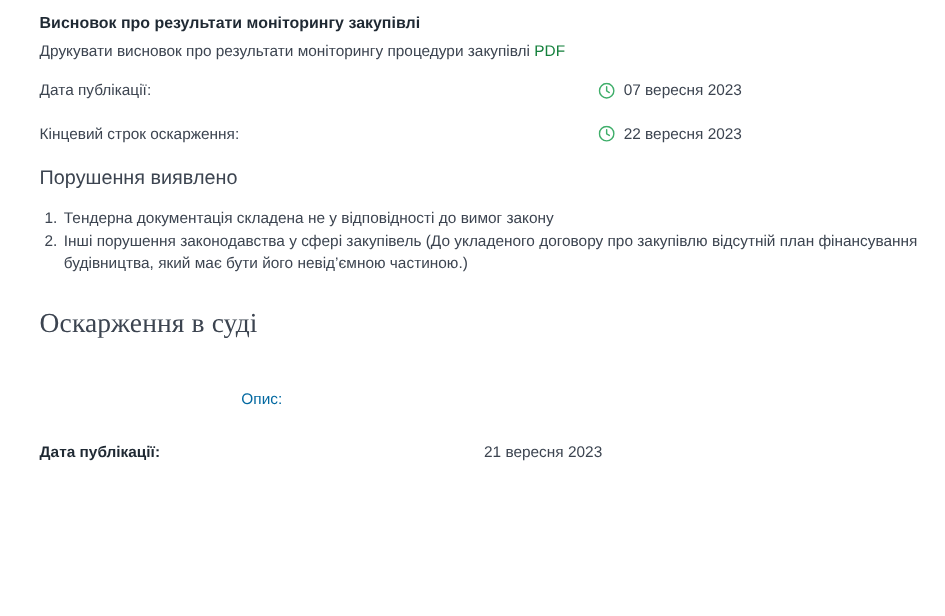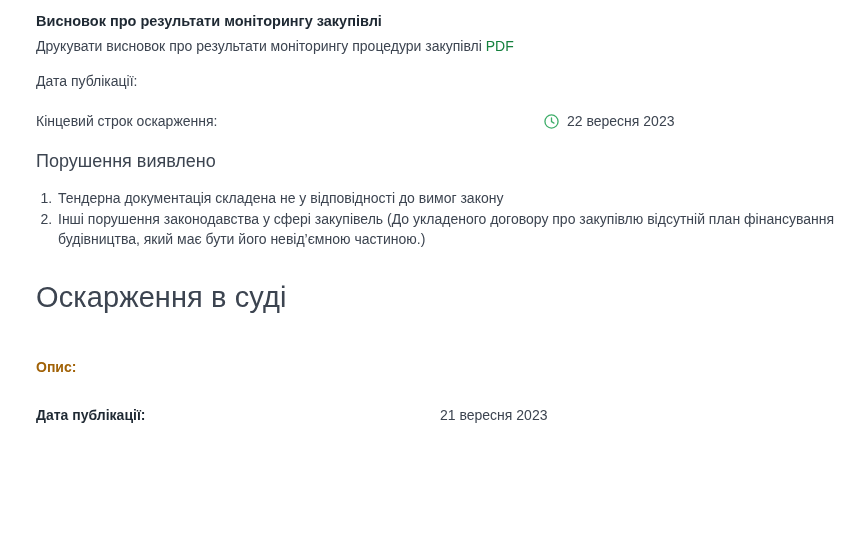--- a/index.html
+++ b/index.html
@@ -91,37 +91,39 @@
     display: block;
     color: #49a9e0;
     font-size: 14px;
     text-decoration: none;
     margin-bottom: 9px;
     cursor: pointer;
     width: fit-content;
   }
 
   .big-heading {
-    font-size: 29px;
+    font-size: 25px;
     font-weight: normal;
     color: #3c4450;
     margin: 31px 0 0 0;
     letter-spacing: 0.1px;
+    font-family: Liberation Serif, serif;
   }
   .desc-block {
     display: flex;
     align-items: flex-start;
     margin-top: 44px;
     font-size: 14px;
   }
   .desc-label {
     width: 404px;
-    font-weight: bold;
-    color: #a16207;
+    font-weight: normal;
+    color: #0369a1;
     line-height: 1.35;
+    text-align: center;
   }
   .desc-text {
     color: #3c4450;
     line-height: 1.55;
     max-width: 410px;
   }
   .pub-block {
     display: flex;
     align-items: flex-start;
     margin-top: 30px;
@@ -145,20 +147,29 @@
 
     <div class="section-title">Висновок про результати моніторингу закупівлі</div>
 
     <div class="print-line">
       <span>Друкувати висновок про результати моніторингу процедури закупівлі</span>
       <a class="pdf-link" href="#">PDF</a>
     </div>
 
     <div class="date-row">
       <div class="date-label">Дата публікації:</div>
+      <div class="date-value-wrap">
+        <span class="clock-icon">
+          <svg width="15" height="15" viewBox="0 0 16 16">
+            <circle cx="8" cy="8" r="7" fill="none" stroke="#3fae6a" stroke-width="1.4"></circle>
+            <path d="M8 4.2 V8.2 L10.6 9.7" fill="none" stroke="#3fae6a" stroke-width="1.4" stroke-linecap="round"></path>
+          </svg>
+        </span>
+        <span>07 вересня 2023</span>
+      </div>
     </div>
 
     <div class="date-row">
       <div class="date-label">Кінцевий строк оскарження:</div>
       <div class="date-value-wrap">
         <span class="clock-icon">
           <svg width="15" height="15" viewBox="0 0 16 16">
             <circle cx="8" cy="8" r="7" fill="none" stroke="#3fae6a" stroke-width="1.4"></circle>
             <path d="M8 4.2 V8.2 L10.6 9.7" fill="none" stroke="#3fae6a" stroke-width="1.4" stroke-linecap="round"></path>
           </svg>

